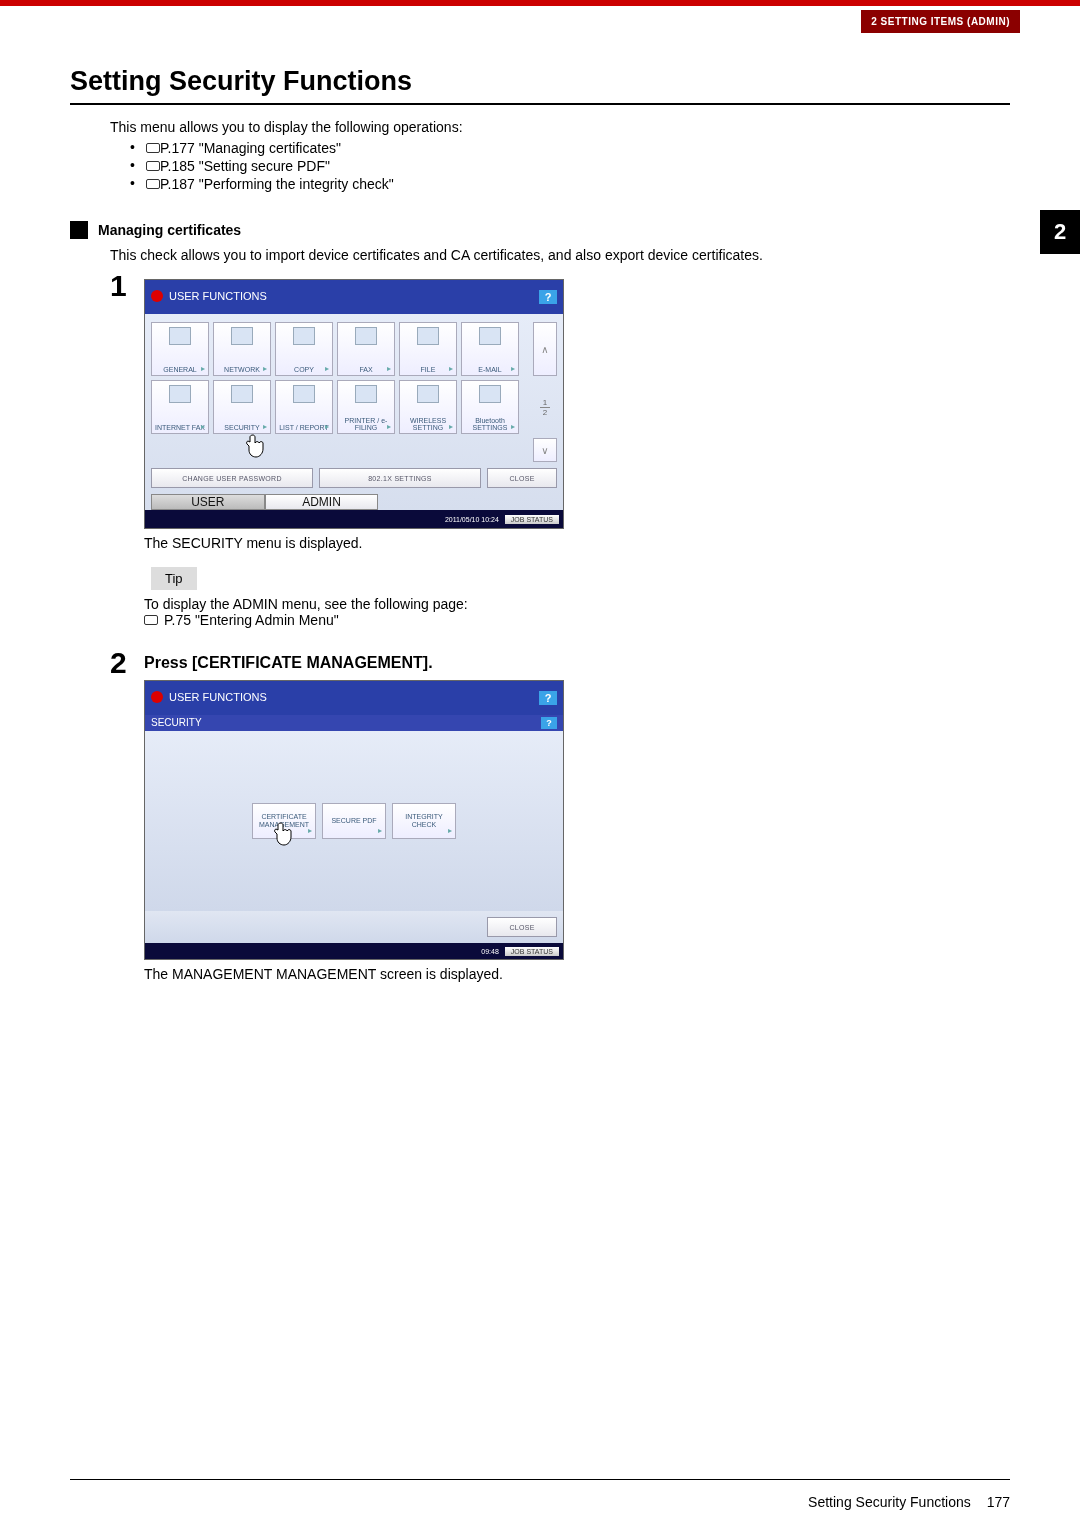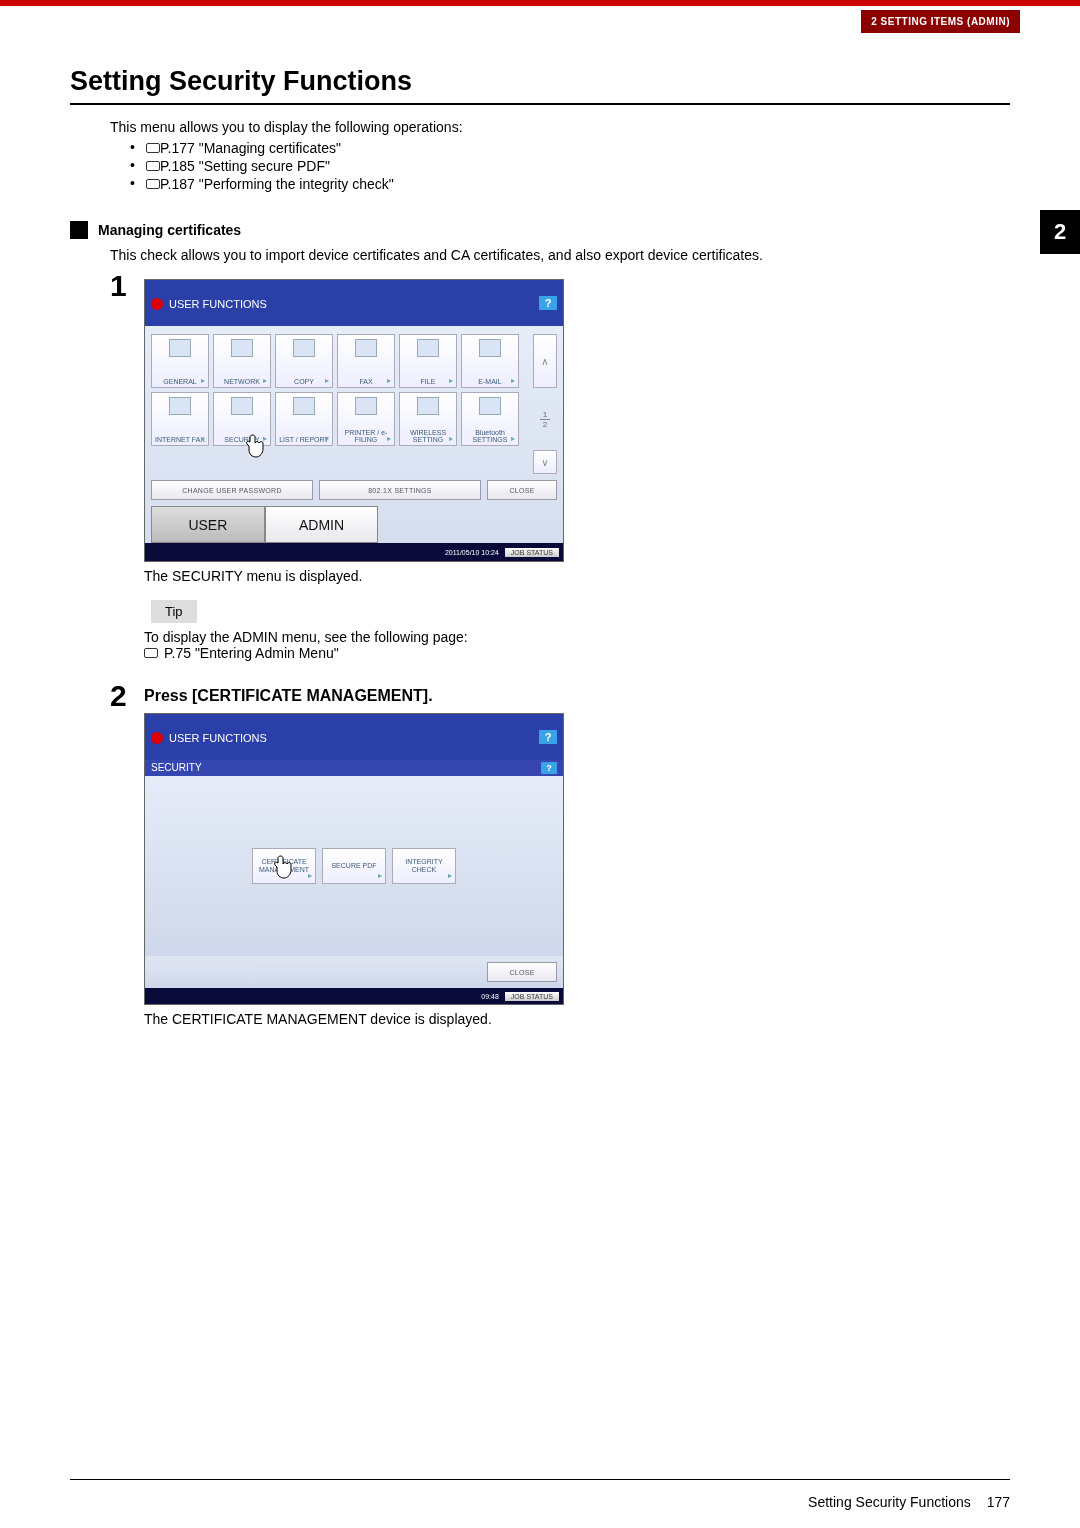--- a/index.html
+++ b/index.html
@@ -59,21 +59,21 @@
   .tip-text { font-size: 14px; margin-top: 6px; }
   .tip-ref { font-size: 14px; position: relative; padding-left: 20px; }
   .tip-ref .mini-book {
     width: 14px; height: 10px; border: 1px solid #333; border-radius: 2px;
     position: absolute; left: 0; top: 3px;
     background: linear-gradient(90deg,#fff 49%,#333 50%,#fff 51%);
   }
 
   
   .sshot { margin: 8px 0 0 0; border: 1px solid #666; background: #000; width: 420px; font-size: 9px; color: #111; position: relative; }
-  .s-title { background: #2a3fa8; color: #fff; padding: 16px 6px; font-size: 11px; display:flex; align-items:flex-end; justify-content:space-between; }
+  .s-title { background: #2a3fa8; color: #fff; padding: 10px 6px; font-size: 11px; display:flex; align-items:flex-start; justify-content:space-between; }
   .s-title .tleft { display:flex; align-items:center; gap:6px; }
   .s-power { width:12px; height:12px; background:#d00; border-radius:50%; }
   .s-help { background:#3aa3e8; color:#fff; width:18px; height:14px; display:flex; align-items:center; justify-content:center; font-weight:bold; }
   .s-body { background: linear-gradient(#e6ecf8,#d6deee); padding: 8px 6px 0 6px; }
   .s-grid { display:flex; flex-wrap:wrap; gap:4px; }
   .s-cell {
     width: 58px; height: 54px; background: linear-gradient(#fff,#eef);
     border: 1px solid #aab; display:flex; flex-direction:column;
     align-items:center; justify-content:space-between; padding:4px 2px 2px 2px;
     font-size: 7px; text-align:center; color:#3a5a7a; position:relative;
@@ -84,21 +84,21 @@
   .s-side { width: 24px; display:flex; flex-direction:column; gap:4px; }
   .s-side .sb { height:54px; background:linear-gradient(#fff,#eef); border:1px solid #aab; display:flex; align-items:center; justify-content:center; font-size:10px; color:#888; }
   .s-row2 { display:flex; gap:4px; margin-top:4px; }
   .s-bottom { display:flex; gap:6px; margin-top:6px; }
   .s-btn {
     flex:1; height:20px; background:linear-gradient(#fff,#e8e8ee);
     border:1px solid #99a; display:flex; align-items:center; justify-content:center;
     font-size:7px; color:#556; letter-spacing:0.3px;
   }
   .s-tabs { display:flex; margin-top:6px; }
-  .s-tab { flex:1; height:37px; background:linear-gradient(#ddd,#bbb); border:1px solid #888; display:flex; align-items:center; justify-content:center; font-size:14px; }
+  .s-tab { flex:1; height:16px; background:linear-gradient(#ddd,#bbb); border:1px solid #888; display:flex; align-items:center; justify-content:center; font-size:12px; }
   .s-tab.active { background:linear-gradient(#fff,#e8e8ee); }
   .s-status { background:#0a0a3a; color:#fff; height:18px; display:flex; align-items:center; justify-content:flex-end; padding:0 4px; gap:6px; font-size:7px; }
   .s-status .jobst { background:linear-gradient(#fff,#ccc); color:#333; padding:1px 6px; }
   .cursor {
     position:absolute; width:24px; height:28px; pointer-events:none;
   }
   .cursor svg { width:100%; height:100%; }
   .pgfrac { font-size:8px; color:#666; display:flex; flex-direction:column; align-items:center; justify-content:center; height:54px; }
 
   
@@ -309,21 +309,21 @@
           <span>09:48</span>
           <span class="jobst">JOB STATUS</span>
         </div>
         <div class="cursor" style="left:128px; top:140px;">
           <svg viewBox="0 0 24 28">
               <path d="M8 2c1 0 2 1 2 2v6l1-1c1-1 3 0 3 1l1-1c1-1 3 0 3 1v6c0 4-3 8-7 8s-7-3-7-7v-4l-2-2c-1-1 0-3 1-3l2 1V4c0-1 1-2 3-2z" fill="#fff" stroke="#000" stroke-width="1"></path>
             </svg>
         </div>
       </div>
 
-      <div class="step-note">The CERTIFICATE MANAGEMENT device is displayed.</div>
+      <div class="step-note">The MANAGEMENT MANAGEMENT screen is displayed.</div>
     </div>
   </div>
 </div>
 
 <div class="footer-rule"></div>
 <div class="footer-text">
   <span>Setting Security Functions</span>
   <span class="pn">177</span>
 </div>
 

